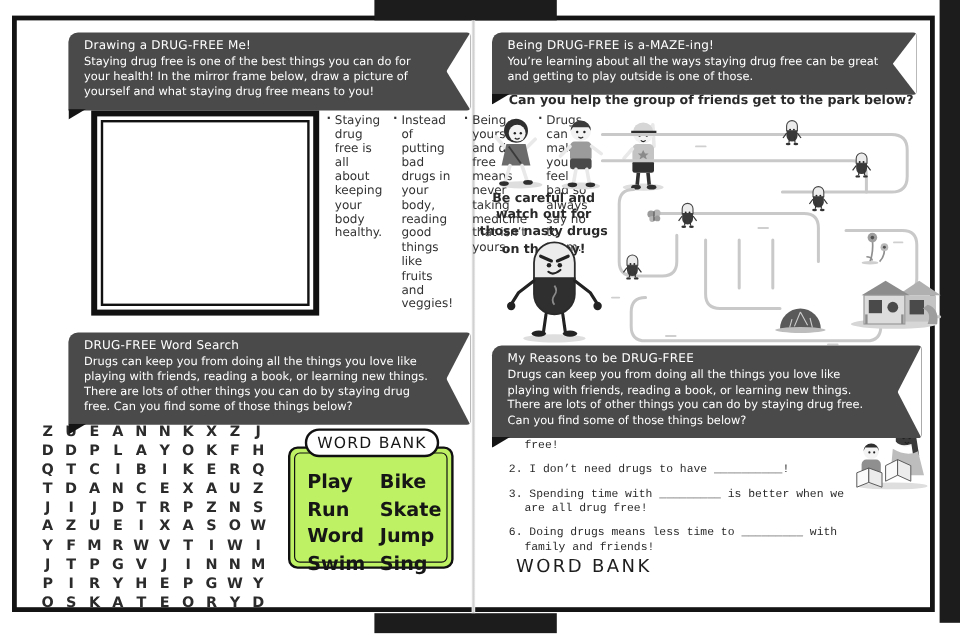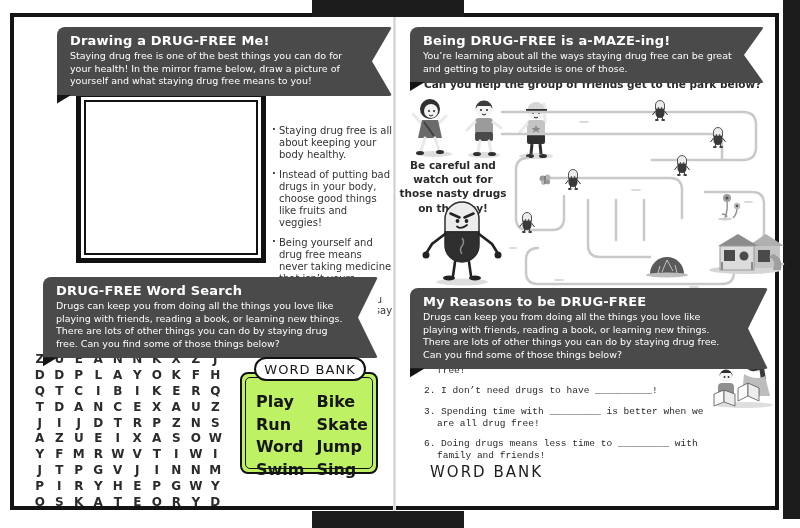--- a/index.html
+++ b/index.html
@@ -16,30 +16,30 @@
   .fold { position:absolute; left:393px; top:17px; width:3px; height:494px;
           background:linear-gradient(to right,#efefef,#cfcfcf,#efefef); }
 
   
   .banner { position:absolute; background:#4a4a4a; color:#fff; border-radius:8px 3px 3px 0;
             padding:6px 30px 8px 13px; z-index:2; }
   .banner::after { content:""; position:absolute; top:0; right:0; width:20px; height:100%;
                    background:#fff; clip-path:polygon(100% 0, 0 50%, 100% 100%); }
   .banner::before { content:""; position:absolute; left:0; bottom:-8px; width:15px; height:9px;
                     background:#141414; clip-path:polygon(0 0,100% 0,0 100%); }
-  .banner h2 { font-size:13px; font-weight:bold; letter-spacing:.2px; margin-bottom:2px; }
+  .banner h2 { font-size:10px; font-weight:normal; letter-spacing:.2px; margin-bottom:2px; }
   .banner p  { font-size:9.5px; line-height:1.32; }
 
   
   .mirror { position:absolute; left:76px; top:92px; width:190px; height:171px;
             border:5px solid #111; background:#fff; z-index:1; }
   .mirror-inner { position:absolute; inset:3px; border:2px solid #111; background:#fff; }
 
   .bullets { position:absolute; left:272px; top:95px; width:121px; display:flex;
-             flex-direction:column; gap:9px;margin-top:30px; }
+             flex-direction:row; gap:9px; }
   .bullet { font-size:10px; line-height:1.18; color:#333; padding-left:7px; position:relative; }
   .bullet::before { content:"\00B7"; position:absolute; left:0; top:-1px; font-weight:bold; }
 
   .ws-grid { position:absolute; left:30px; top:352px; display:grid;
              grid-template-columns:repeat(10,19.5px); grid-auto-rows:15.9px;
              justify-items:center; font-size:12px; font-weight:bold; color:#2b2b2b; }
 
   .wb-label { position:absolute; left:254px; top:357px; width:112px; height:24px;
               border:2px solid #111; border-radius:12px; background:#fff; z-index:4;
               display:flex; align-items:center; justify-content:center;
@@ -81,26 +81,26 @@
     <h2>Drawing a DRUG-FREE Me!</h2>
     <p>Staying drug free is one of the best things you can do for your health! In the mirror frame below, draw a picture of yourself and what staying drug free means to you!</p>
   </div>
 
   <div class="mirror">
     <div class="mirror-inner"></div>
   </div>
 
   <div class="bullets">
     <div class="bullet">Staying drug free is all about keeping your body healthy.</div>
-    <div class="bullet">Instead of putting bad drugs in your body, choose good things like fruits and veggies!</div>
+    <div class="bullet">Instead of putting bad drugs in your body, reading good things like fruits and veggies!</div>
     <div class="bullet">Being yourself and drug free means never taking medicine that isn’t yours.</div>
     <div class="bullet">Drugs can make you feel bad so always say no to them.</div>
   </div>
 
-  <div class="banner" style="left:43px; top:277px; width:335px;">
+  <div class="banner" style="left:57px; top:277px; width:335px;">
     <h2>DRUG-FREE Word Search</h2>
     <p>Drugs can keep you from doing all the things you love like playing with friends, reading a book, or learning new things. There are lots of other things you can do by staying drug free. Can you find some of those things below?</p>
   </div>
 
   <div class="ws-grid">
       <span>Z</span>
       <span>U</span>
       <span>E</span>
       <span>A</span>
       <span>N</span>

